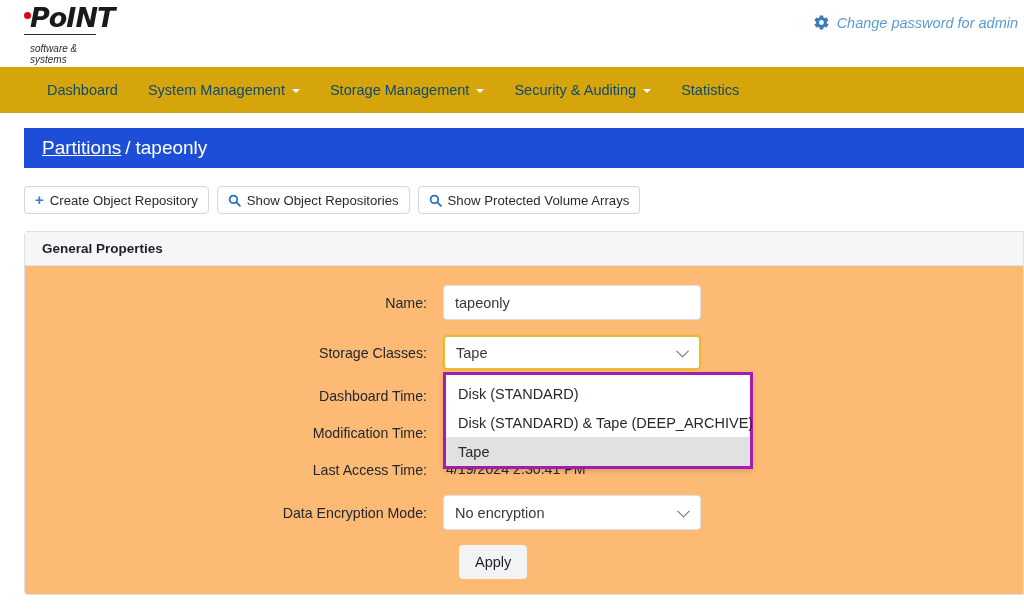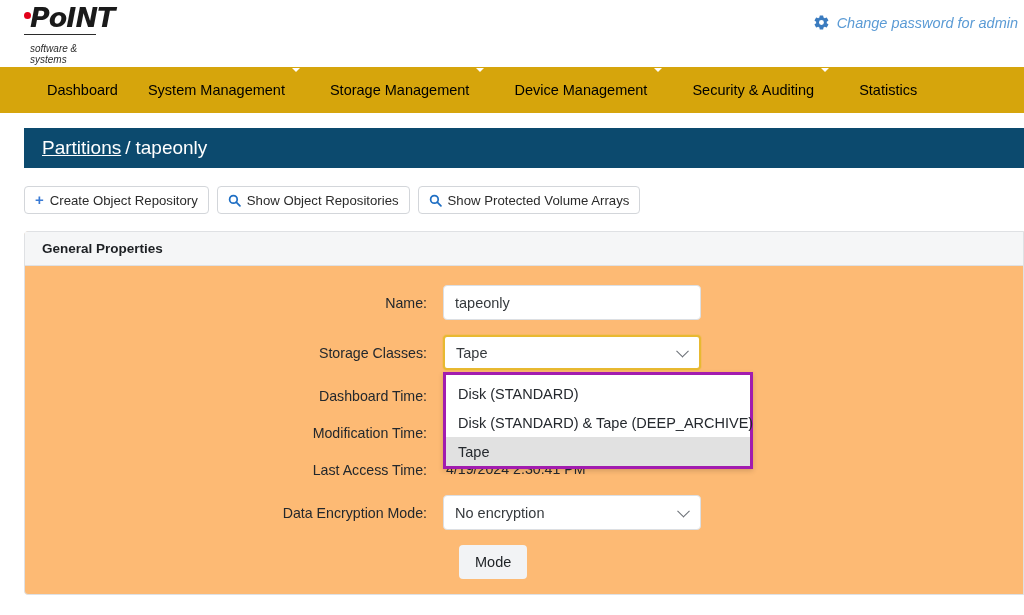--- a/index.html
+++ b/index.html
@@ -68,44 +68,44 @@
   
   .navbar {
     height: 46px;
     background: #d6a50c;
     display: flex;
     align-items: center;
     padding-left: 32px;
     gap: 0px;
   }
   .nav-item {
-    color: #000000;
+    color: #0c4a6e;
     font-size: 14.5px;
     padding: 0 15px;
     line-height: 46px;
     cursor: pointer;
     white-space: nowrap;
     display: inline-flex;
-    align-items: flex-start;
+    align-items: center;
     gap: 7px;
   }
   .caret {
     width: 0; height: 0;
     border-left: 4px solid transparent;
     border-right: 4px solid transparent;
     border-top: 4.5px solid #ffffff;
     display: inline-block;
     position: relative;
     top: 1px;
   }
 
   
   .crumb-wrap { padding: 15px 0 0 24px; }
   .crumb {
-    background: #0c4a6e;
+    background: #1d4ed8;
     height: 40px;
     display: flex;
     align-items: center;
     padding-left: 18px;
     color: #ffffff;
     font-size: 19px;
     width: calc(1024px - 24px);
   }
   .crumb a {
     color: #ffffff;
@@ -294,24 +294,20 @@
 <div class="navbar">
   <div class="nav-item">
     <span>Dashboard</span>
   </div>
   <div class="nav-item">
     <span>System Management</span>
     <span class="caret"></span>
   </div>
   <div class="nav-item">
     <span>Storage Management</span>
-    <span class="caret"></span>
-  </div>
-  <div class="nav-item">
-    <span>Device Management</span>
     <span class="caret"></span>
   </div>
   <div class="nav-item">
     <span>Security &amp; Auditing</span>
     <span class="caret"></span>
   </div>
   <div class="nav-item">
     <span>Statistics</span>
   </div>
 </div>
@@ -414,17 +410,17 @@
       <div class="fctl">
         <div class="sel">
           <span>No encryption</span>
           <span class="chev"></span>
         </div>
       </div>
     </div>
 
     <div class="apply-row">
       <div class="apply-pad"></div>
-      <button class="apply-btn">Mode</button>
+      <button class="apply-btn">Apply</button>
     </div>
 
   </div>
 </div>
 
 </body></html>

